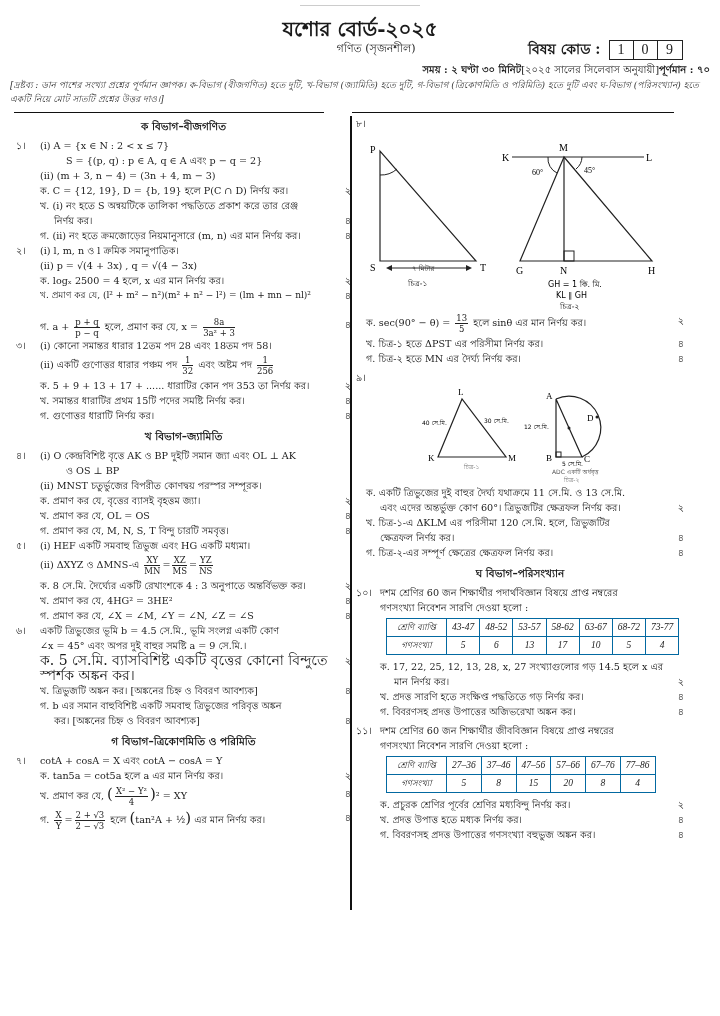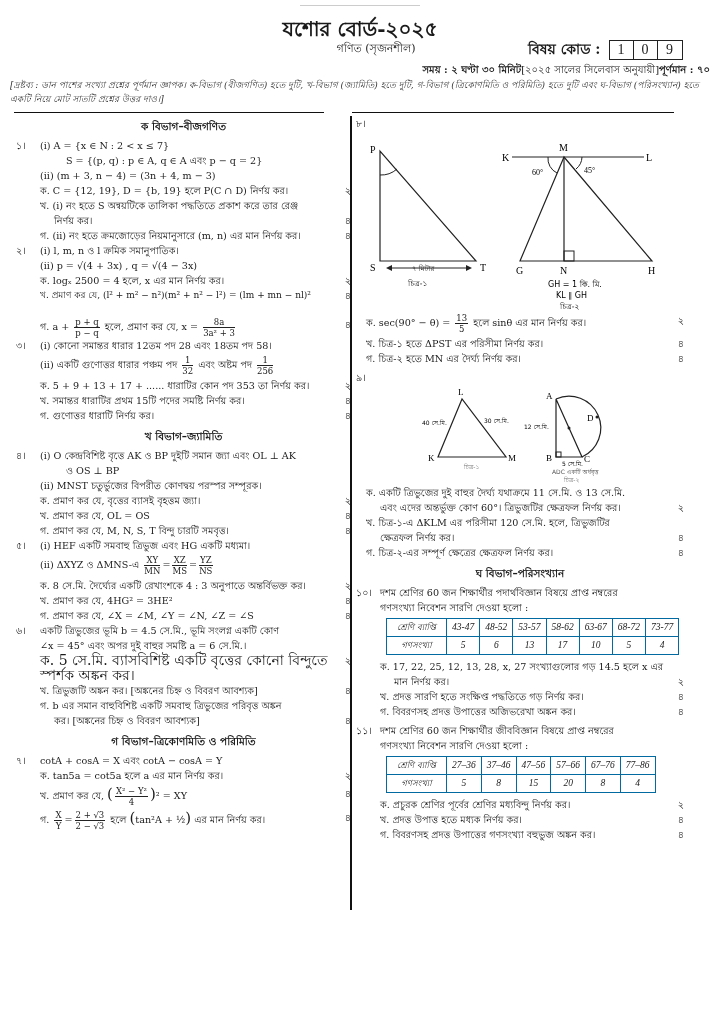--- a/index.html
+++ b/index.html
@@ -203,21 +203,21 @@
             <span class="txt">গ.  প্রমাণ কর যে, ∠X = ∠M, ∠Y = ∠N, ∠Z = ∠S</span>
             <span class="mk">৪</span>
           </div>
       </div>
     </div>
 
     <div class="q">
       <div class="qnum">৬।</div>
       <div class="qbody">
         <div>একটি ত্রিভুজের ভূমি b = 4.5  সে.মি., ভূমি সংলগ্ন একটি কোণ</div>
-        <div>∠x = 45° এবং অপর দুই বাহুর সমষ্টি a = 6 সে.মি.।</div>
+        <div>∠x = 45° এবং অপর দুই বাহুর সমষ্টি a = 9 সে.মি.।</div>
         <div class="line">
             <span class="txt" style="font-size:14px">ক.  5 সে.মি. ব্যাসবিশিষ্ট একটি বৃত্তের কোনো বিন্দুতে স্পর্শক অঙ্কন কর।</span>
             <span class="mk">২</span>
           </div>
         <div class="line">
             <span class="txt">খ.  ত্রিভুজটি অঙ্কন কর। [অঙ্কনের চিহ্ন ও বিবরণ আবশ্যক]</span>
             <span class="mk">৪</span>
           </div>
         <div>গ.  b এর সমান বাহুবিশিষ্ট একটি সমবাহু ত্রিভুজের পরিবৃত্ত অঙ্কন</div>
         <div class="line cont">

